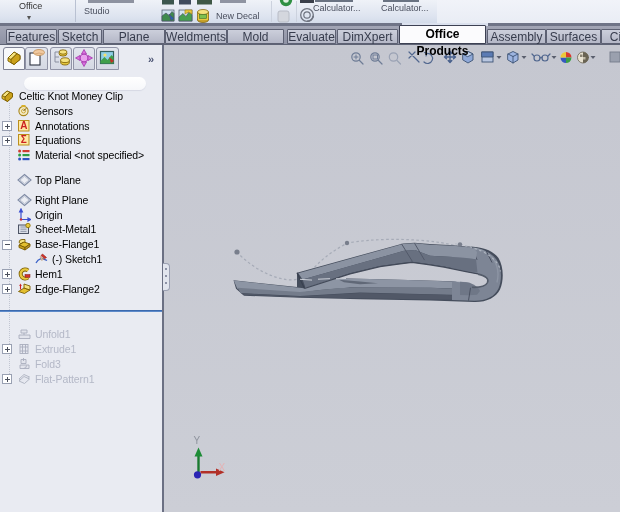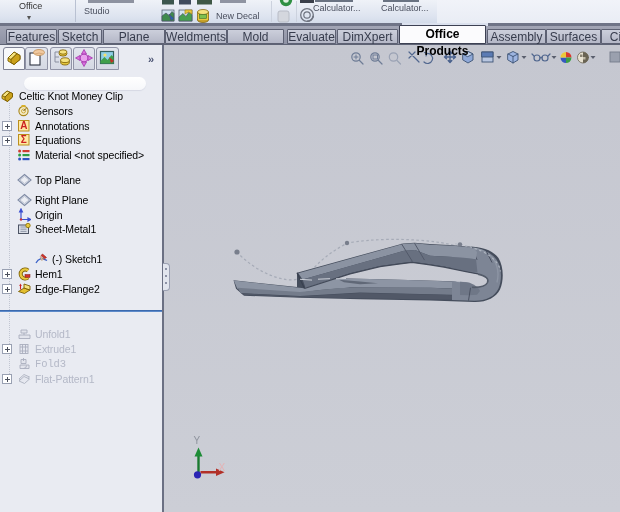--- a/index.html
+++ b/index.html
@@ -238,20 +238,34 @@
       <span class="lbl" style="left:35px;">Origin</span>
     </div>
 <div class="trow" style="left:0;top:176.5px;width:162px;">
       <span class="abs" style="left:17px;top:0.5px;"><svg width="14" height="14">
           <rect x="1.5" y="3" width="10" height="8.5" fill="#d9dde6" stroke="#4c5364" stroke-width="1"></rect>
           <path d="M3.5,5 h6 M3.5,7.2 h6 M3.5,9.4 h6" stroke="#8a92a4" stroke-width="0.9"></path>
           <circle cx="11" cy="3.5" r="2.2" fill="#e8c93e" stroke="#8a6d00" stroke-width="0.8"></circle>
         </svg></span>
       <span class="lbl" style="left:35px;">Sheet-Metal1</span>
     </div>
+<div class="trow" style="left:0;top:191.5px;width:162px;">
+      <span class="ebox">
+        <i></i>
+      </span>
+      <span class="abs" style="left:17px;top:0.5px;"><svg width="15" height="14">
+          <g stroke="#7a5c00" stroke-width="0.9" stroke-linejoin="round">
+            <path d="M2,5.5 Q2,2.5 5,2.5 L8,2.5 8,5.5 5,5.5 Q5,5.5 5,7.5 Z" fill="#f4e27f"></path>
+            <polygon points="2,8 7,5 13,7 8,10.5" fill="#e3bf2f"></polygon>
+            <polygon points="2,8 2,10.5 8,13 8,10.5" fill="#caa11c"></polygon>
+            <polygon points="8,10.5 13,7 13,9.5 8,13" fill="#b8922f"></polygon>
+          </g>
+        </svg></span>
+      <span class="lbl" style="left:35px;">Base-Flange1</span>
+    </div>
 <div class="trow" style="left:0;top:206px;width:162px;">
       <span class="abs" style="left:34px;top:0.5px;"><svg width="15" height="14">
           <path d="M2,11 Q5.5,4 13,8.5" fill="none" stroke="#3b62c8" stroke-width="1.3"></path>
           <polygon points="8.5,2 12.5,5.5 10.5,6.8 7,3.6" fill="#d2342a" stroke="#8c1f18" stroke-width="0.6"></polygon>
           <polygon points="6.2,4.4 9.6,7.4 7.6,8.4" fill="#f0c9a0" stroke="#b08858" stroke-width="0.5"></polygon>
         </svg></span>
       <span class="lbl" style="left:52px;">(-) Sketch1</span>
     </div>
 <div class="trow" style="left:0;top:221px;width:162px;">
       <span class="ebox">
@@ -296,21 +310,21 @@
         <b></b>
       </span>
       <span class="abs" style="left:17px;top:0.5px;"><svg width="15" height="14">
           <g stroke="#a9aebd" stroke-width="0.9" fill="#e6e8f0">
             <rect x="3" y="2.5" width="8" height="9"></rect>
             <path d="M3,5 h8 M3,9 h8 M5.5,2.5 v9 M8.5,2.5 v9" fill="none"></path>
           </g>
         </svg></span>
       <span class="lbl" style="left:35px;">Extrude1</span>
     </div>
-<div class="trow grey" style="left:0;top:311px;width:162px;font-family:Liberation Mono, monospace;">
+<div class="trow grey" style="left:0;top:311px;width:162px;">
       <span class="abs" style="left:17px;top:0.5px;"><svg width="15" height="14">
           <g stroke="#a9aebd" stroke-width="0.9" fill="#e2e4ec">
             <path d="M4,2.5 h5 v4 h-5 z"></path>
             <path d="M3,8 h9 v3.5 h-9 z"></path>
             <path d="M6.5,1 v3 M6.5,11.5 a3,3 0 0 0 3,-3" fill="none"></path>
           </g>
         </svg></span>
       <span class="lbl" style="left:35px;">Fold3</span>
     </div>
 <div class="trow grey" style="left:0;top:326px;width:162px;">

